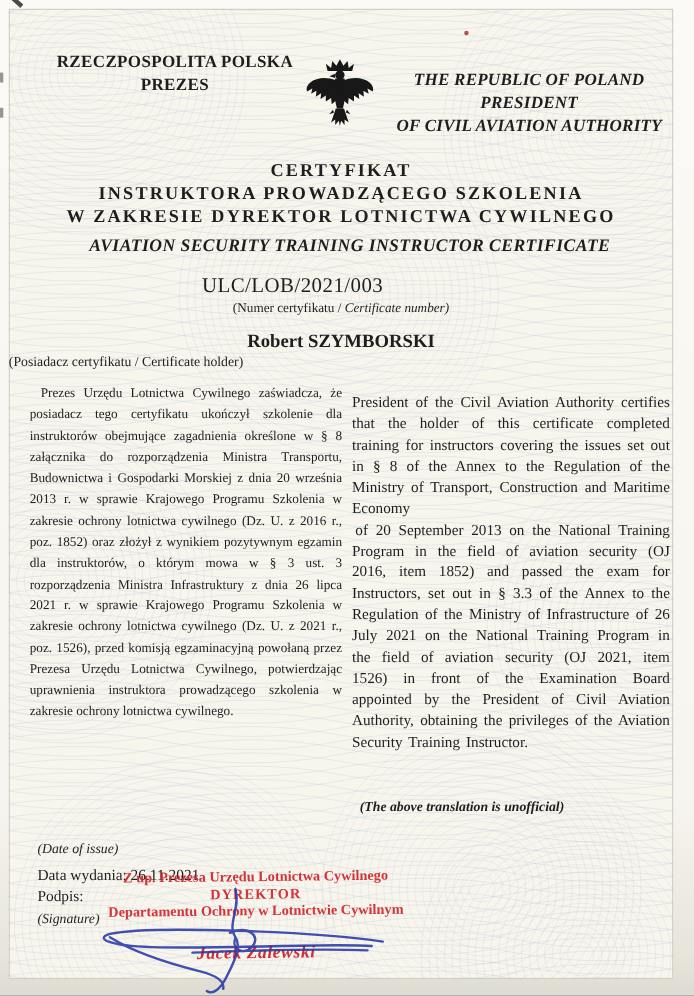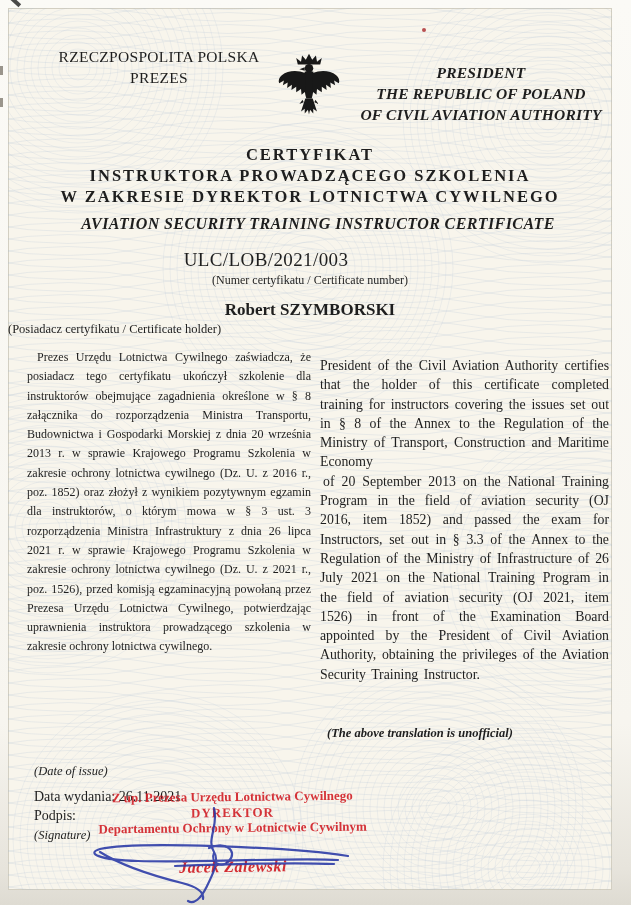--- a/index.html
+++ b/index.html
@@ -15,34 +15,34 @@
   .paper{
     position:absolute;left:8px;top:8px;width:604px;height:882px;
     background:#f8f5ec;
     border:1px solid #d3cfc2;
     box-sizing:border-box;
   }
   .guilloche{position:absolute;left:8px;top:8px;width:604px;height:882px;overflow:hidden;}
   .abs{position:absolute;}
   .hdr-left{
     left:28px;top:46px;width:262px;text-align:center;
-    font-weight:normal;font-size:15.5px;line-height:21px;letter-spacing:.3px;
+    font-weight:bold;font-size:15.5px;line-height:21px;letter-spacing:.3px;
   }
   .hdr-right{
     left:352px;top:62px;width:258px;text-align:center;
     font-weight:bold;font-style:italic;font-size:15.5px;line-height:21px;letter-spacing:.2px;
   }
   .emblem{left:277px;top:50px;width:64px;height:78px;}
   .title-pl{left:8px;top:144px;width:604px;text-align:center;
     font-weight:bold;font-size:16.5px;line-height:21px;letter-spacing:2px;}
   .title-en{left:8px;top:215px;width:620px;text-align:center;
     font-weight:bold;font-style:italic;font-size:16px;letter-spacing:.4px;}
   .cert-num{left:8px;top:249px;width:516px;text-align:center;font-size:19px;letter-spacing:.4px;}
   .cert-cap{left:8px;top:273px;width:604px;text-align:center;font-size:12px;}
-  .cert-cap .it{}
+  .cert-cap .it{font-style:italic;}
   .holder-name{left:8px;top:300px;width:604px;text-align:center;font-weight:bold;font-size:17px;}
   .holder-cap{left:8px;top:322px;width:604px;font-size:12.5px;}
   .col-pl{
     left:27px;top:348px;width:284px;
     font-size:12px;line-height:19.3px;text-align:justify;text-indent:10px;
   }
   .col-en{
     left:320px;top:356px;width:289px;
     font-size:13.8px;line-height:19.3px;text-align:justify;
     word-spacing:2px;
@@ -419,22 +419,22 @@
         <path d="M53 40 C38 34 20 35 9 44 C4 48 2 54 4 59 L13 54 L11 63 L20 58 L19 68 L28 62 L27 72 L36 66 L36 76 L45 70 L46 81 L54 74 Z"></path>
         <path d="M67 40 C82 34 100 35 111 44 C116 48 118 54 116 59 L107 54 L109 63 L100 58 L101 68 L92 62 L93 72 L84 66 L84 76 L75 70 L74 81 L66 74 Z"></path>
         <path d="M53 88 L45 112 L52 107 L52 116 L58 109 L60 118 L62 109 L68 116 L68 107 L75 112 L67 88 Z"></path>
         <path d="M48 90 L42 98 L50 95 Z"></path>
         <path d="M72 90 L78 98 L70 95 Z"></path>
       </g>
     </svg>
   </div>
 
   <div class="abs hdr-right">
+    <div>THE REPUBLIC OF POLAND</div>
     <div>PRESIDENT</div>
-    <div>THE REPUBLIC OF POLAND</div>
     <div>OF CIVIL AVIATION AUTHORITY</div>
   </div>
 
   <div class="abs title-pl">
     <div>CERTYFIKAT</div>
     <div>INSTRUKTORA PROWADZĄCEGO SZKOLENIA</div>
     <div>W ZAKRESIE DYREKTOR LOTNICTWA CYWILNEGO</div>
   </div>
   <div class="abs title-en">AVIATION SECURITY TRAINING INSTRUCTOR CERTIFICATE</div>
 

